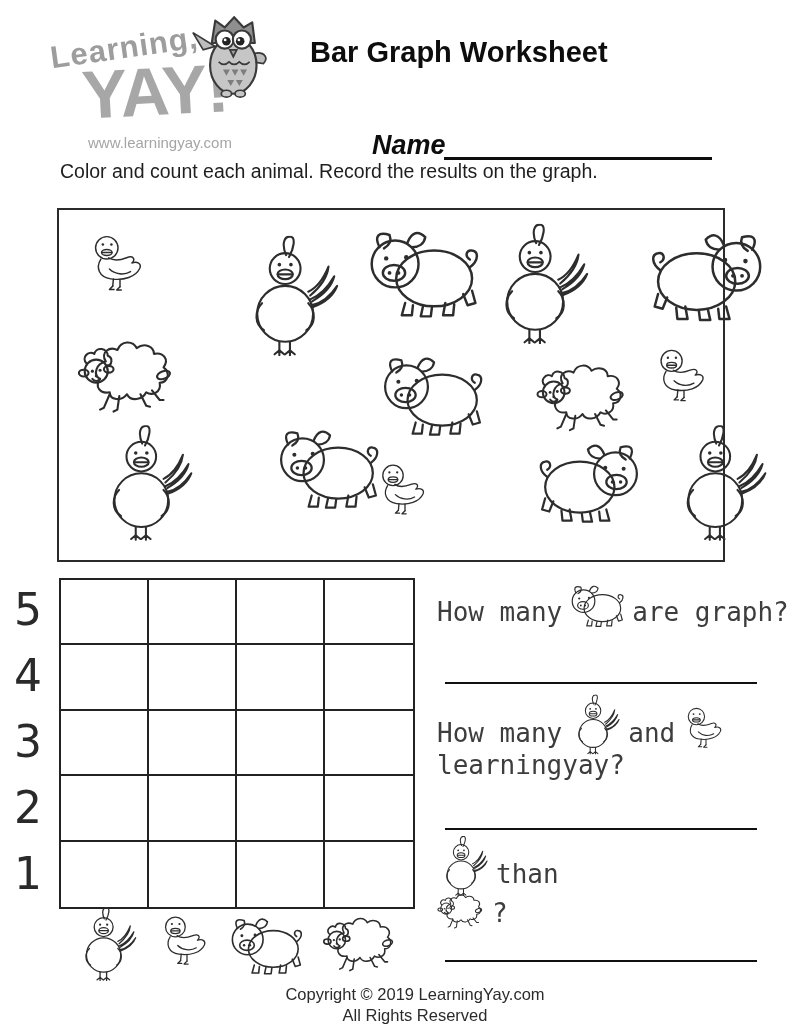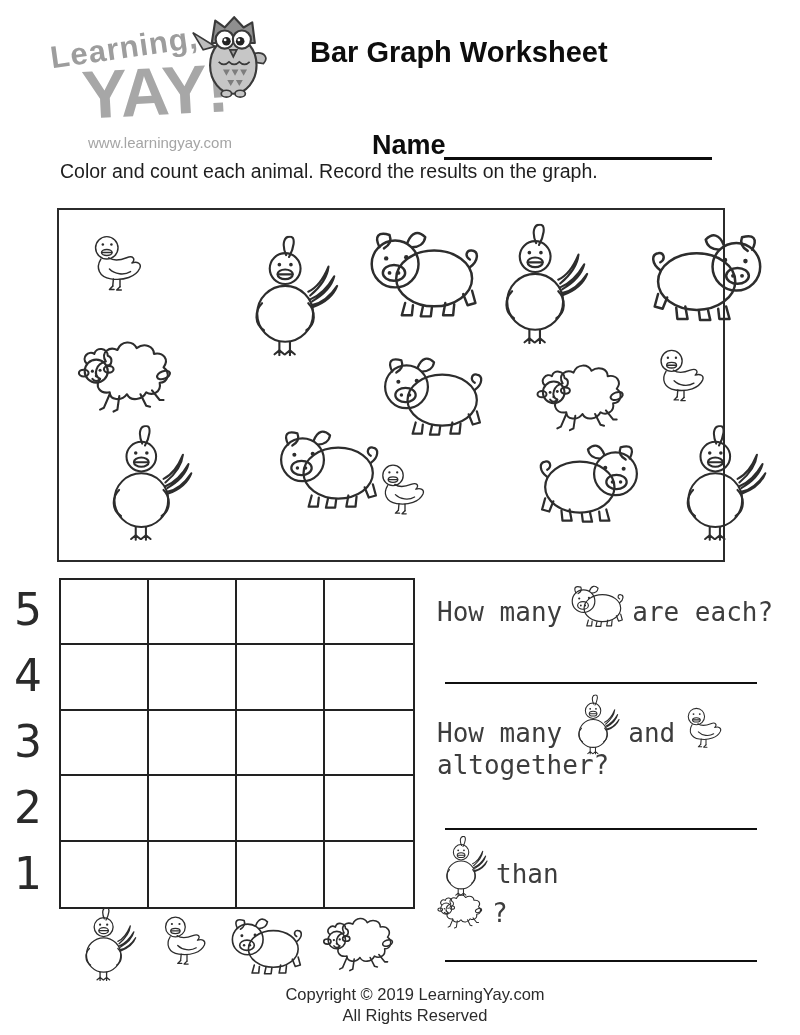--- a/index.html
+++ b/index.html
@@ -9,21 +9,21 @@
   
   .logo-word1{position:absolute;left:50px;top:30px;font-size:31px;font-weight:bold;
     color:#9d9d9d;transform:rotate(-8deg);letter-spacing:1px;}
   .logo-word2{position:absolute;left:82px;top:52px;font-size:68px;font-weight:bold;
     color:#a7a7a7;transform:rotate(-3deg);letter-spacing:-1px;}
   .logo-url{position:absolute;left:88px;top:134px;font-size:15px;color:#a5a5a5;text-align:center;}
   .owl{position:absolute;left:186px;top:4px;width:86px;height:102px;}
 
   .title{position:absolute;left:310px;top:36px;font-size:29px;font-weight:bold;color:#0d0d0d;
     letter-spacing:0px;}
-  .name-label{position:absolute;left:372px;top:130px;font-size:27px;font-weight:bold;color:#0d0d0d;}
+  .name-label{position:absolute;left:372px;top:130px;font-size:27px;font-weight:bold;color:#0d0d0d;font-style:italic;}
   .name-line{position:absolute;left:444px;top:157px;width:268px;border-top:3px solid #0d0d0d;}
   .instruction{position:absolute;left:60px;top:160px;font-size:19.5px;color:#1e1e1e;}
 
   
   .field{position:absolute;left:57px;top:208px;width:664px;height:350px;
     border:2.5px solid #2b2b2b;background:#fff;}
   .animal{position:absolute;}
   .animal.flip{transform:scaleX(-1);}
 
   
@@ -235,38 +235,38 @@
       <div class="cell last-c last-r"></div>
     </div>
   <div id="axis-icons"></div>
 
   <div class="q" style="top:584px;">
     <div class="q-row">
       <span>How many</span>
       <svg width="56" height="44" viewBox="0 0 104 80">
           <use href="#sym-pig"></use>
         </svg>
-      <span>are each?</span>
+      <span>are graph?</span>
     </div>
   </div>
   <div class="ansline" style="top:682px;"></div>
 
   <div class="q" style="top:694px;">
     <div class="q-row">
       <span>How many</span>
       <svg width="52" height="61" viewBox="0 0 108 125" style="margin-bottom:-6px">
           <use href="#sym-chicken"></use>
         </svg>
       <span>and</span>
       <svg width="48" height="48" viewBox="0 0 100 100" style="margin-bottom:-4px">
           <use href="#sym-duck"></use>
         </svg>
     </div>
     <div class="q-row" style="margin-top:2px;">
-      <span>altogether?</span>
+      <span>learningyay?</span>
     </div>
   </div>
   <div class="ansline" style="top:828px;"></div>
 
   <div class="q" style="top:834px;">
     <div class="q-row">
       <svg width="52" height="64" viewBox="0 0 108 125" style="margin-bottom:-8px">
           <use href="#sym-chicken"></use>
         </svg>
       <span>than</span>

